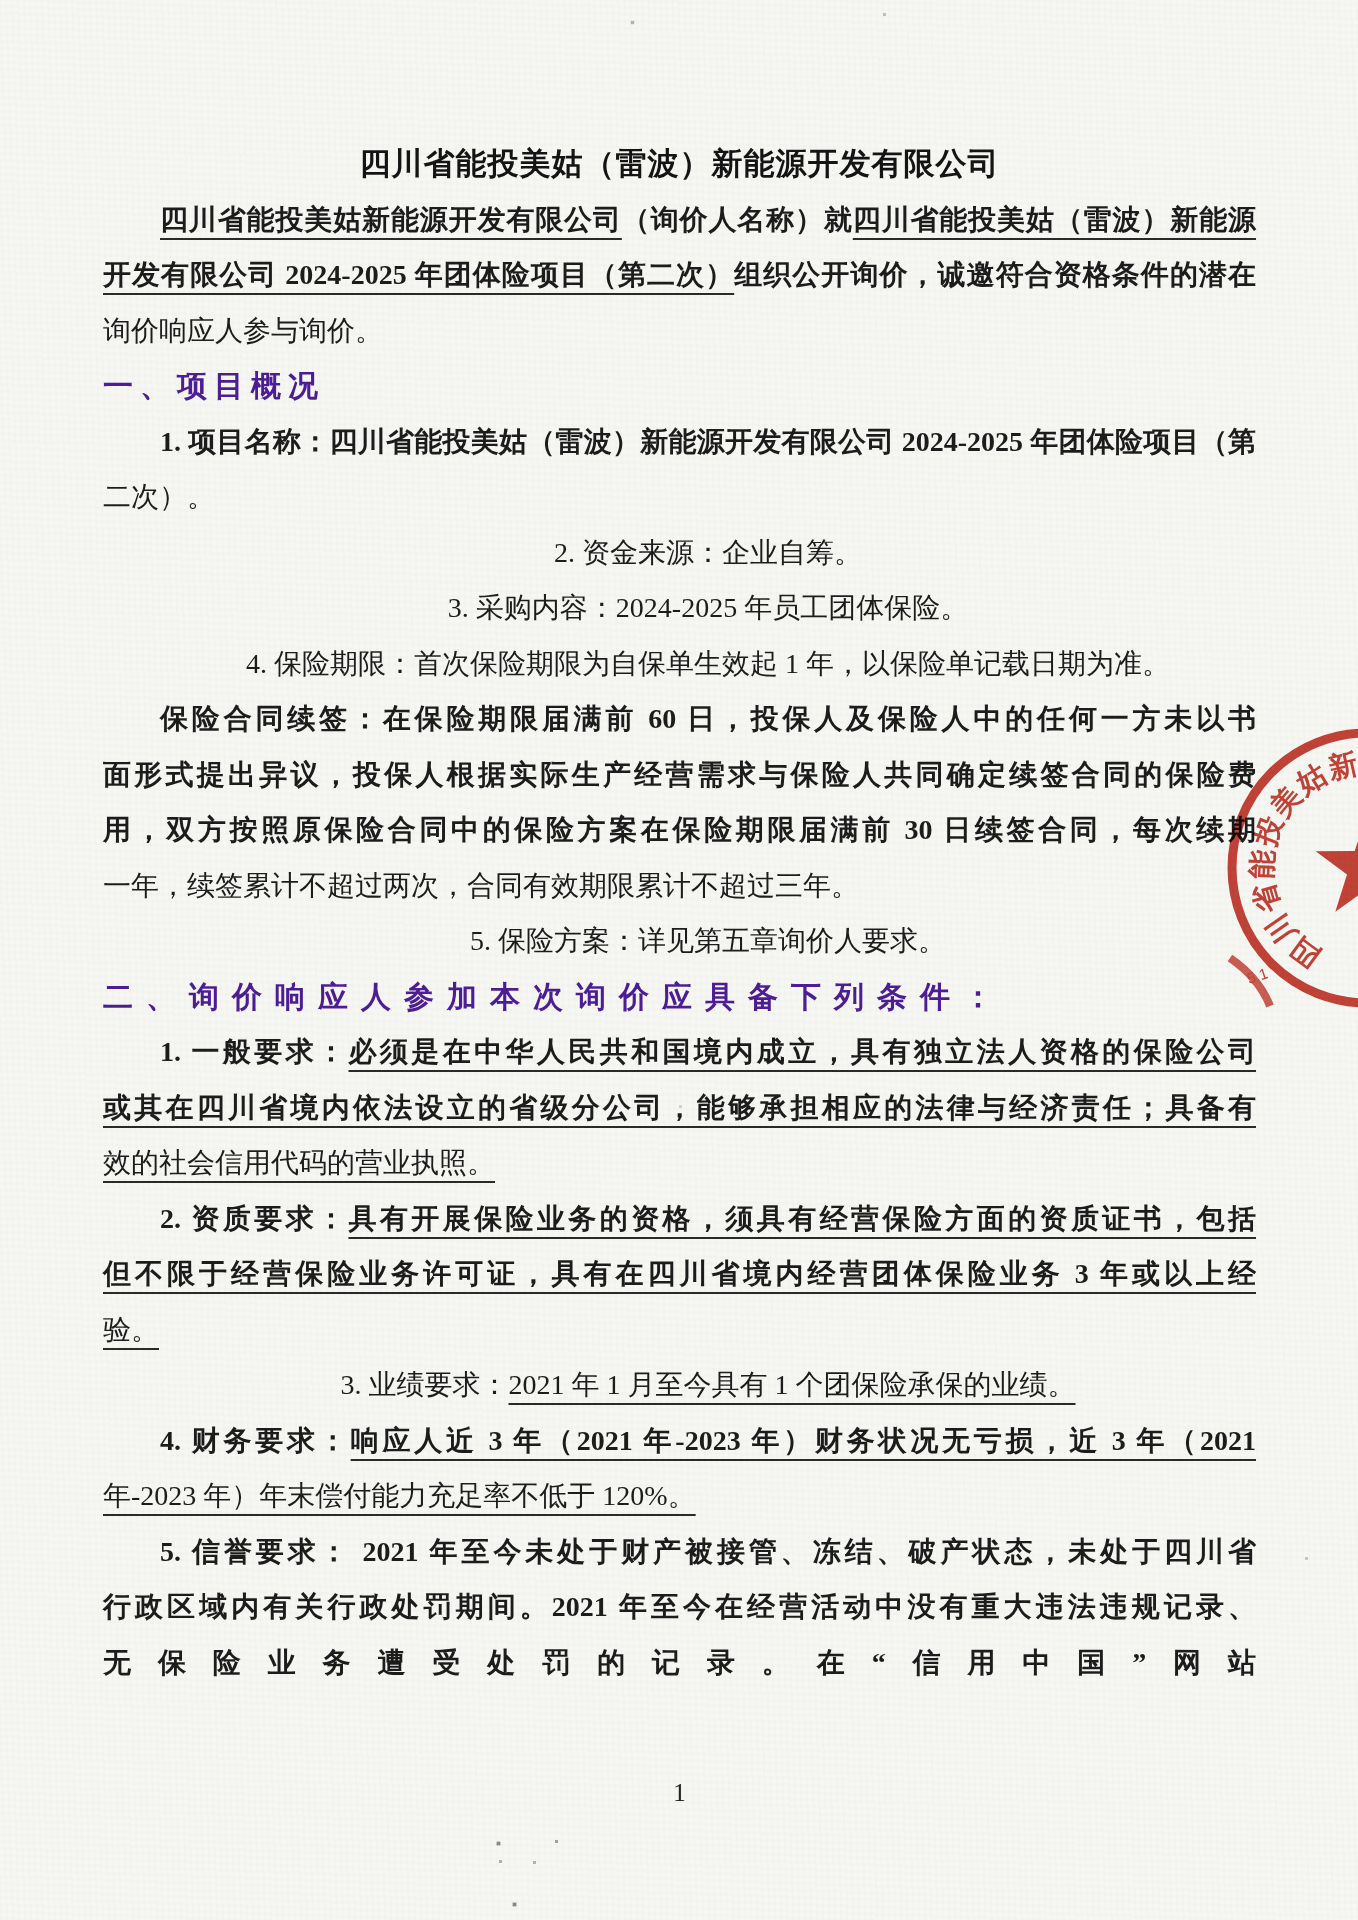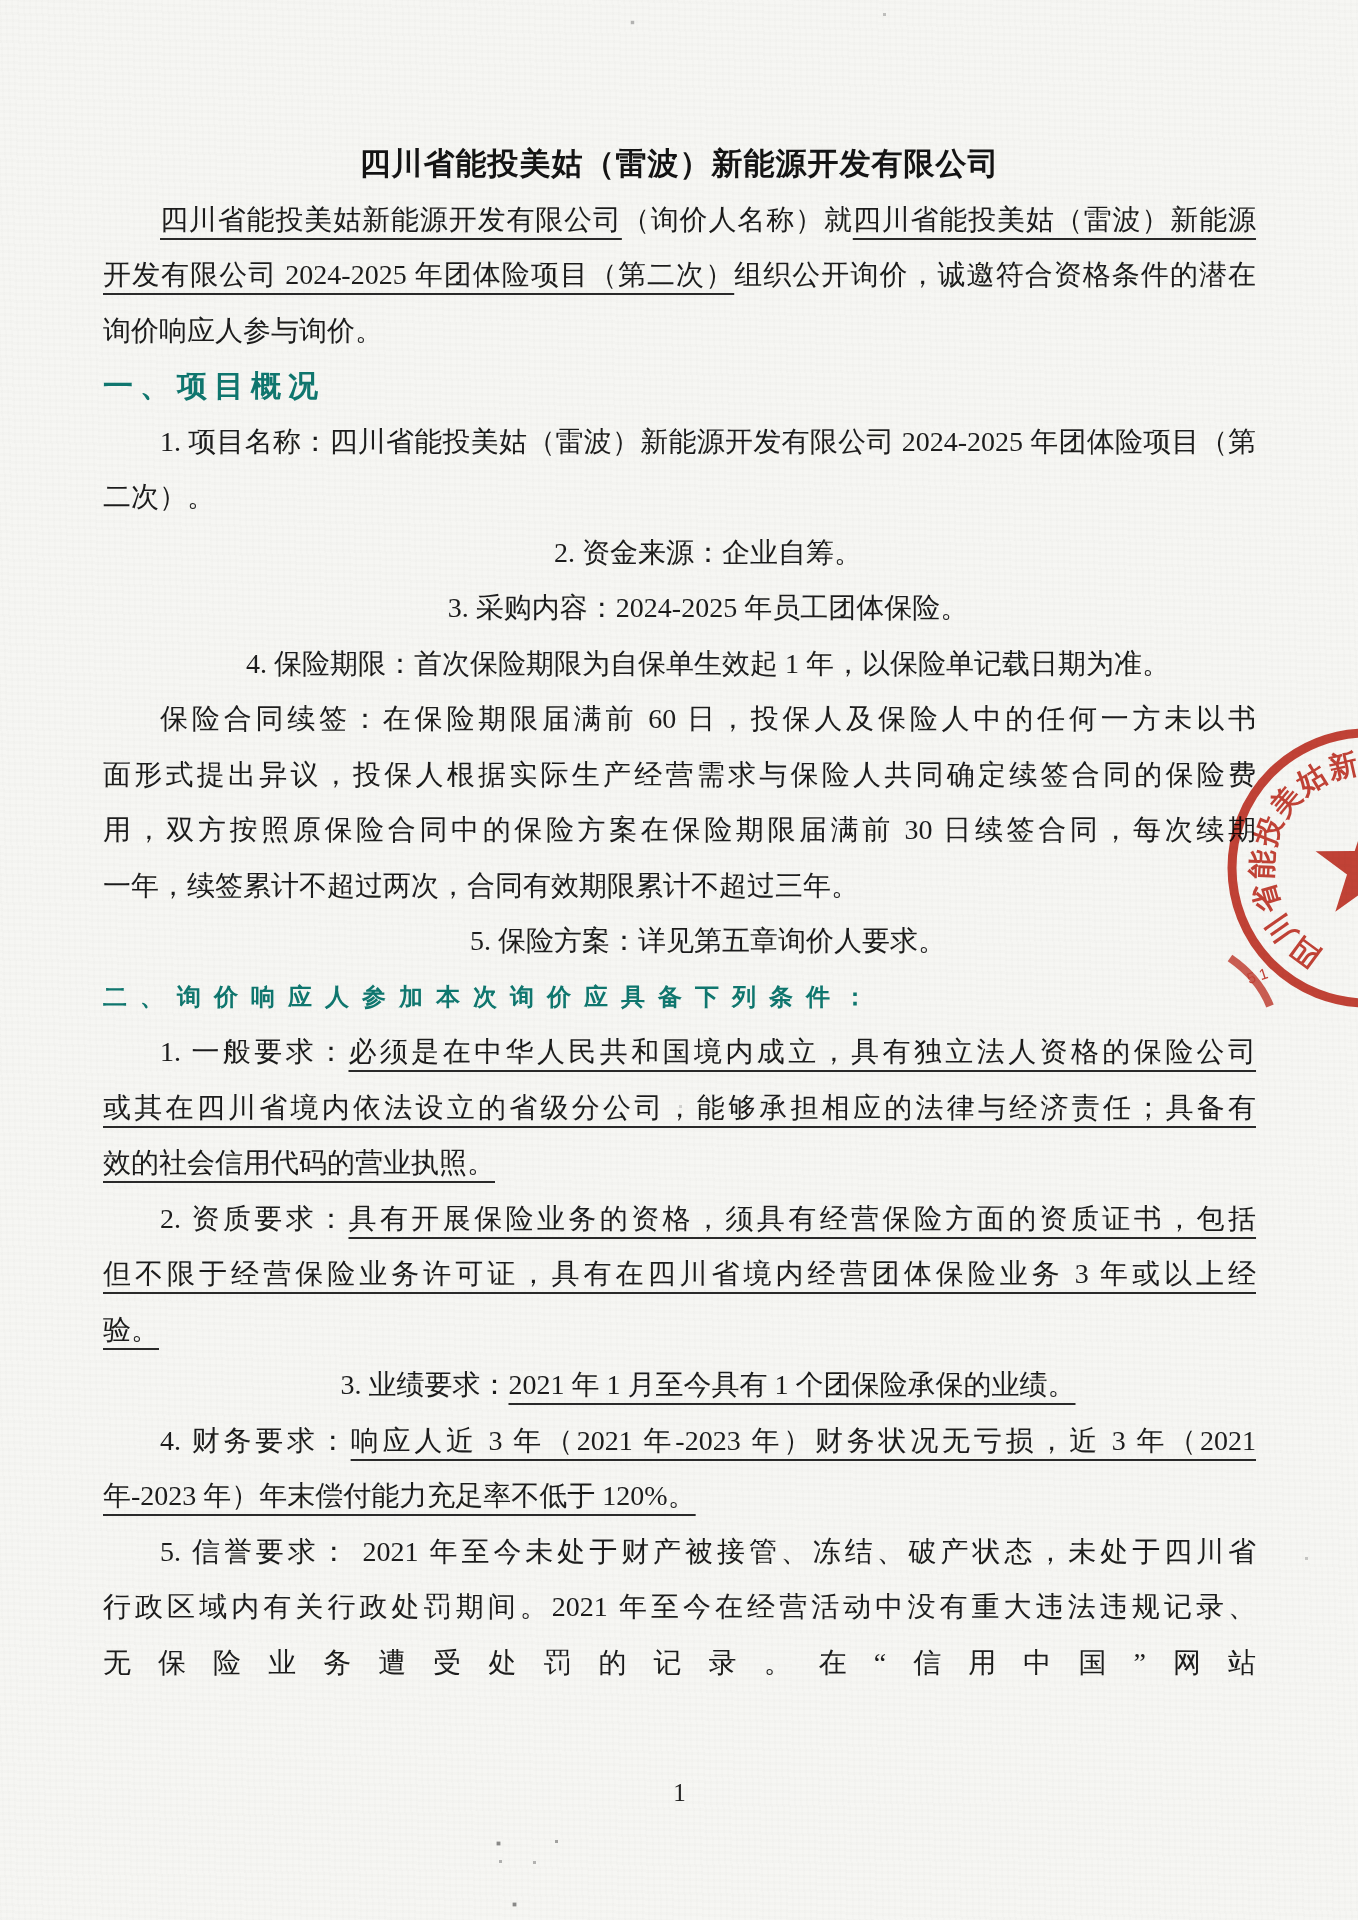--- a/index.html
+++ b/index.html
@@ -8,25 +8,25 @@
     background-color:#f6f6f3;
     background-image:
       repeating-linear-gradient(2deg, rgba(120,120,110,0.018) 0 3px, rgba(255,255,255,0) 3px 7px),
       repeating-linear-gradient(88deg, rgba(100,100,95,0.014) 0 2px, rgba(255,255,255,0) 2px 6px);
     font-family:"Liberation Serif","DejaVu Serif",serif;
     color:#1c1c1c;
   }
   .doc{position:absolute;left:103px;top:136px;width:1153px;}
   .line{height:55.5px;line-height:55.5px;font-size:28px;color:#1c1c1c;text-align:left;white-space:normal;}
   .title{height:55.5px;line-height:55.5px;text-align:center;font-weight:700;font-size:31px;color:#141414;letter-spacing:1px;}
-  .p.stretch{text-align:justify;text-align-last:justify;}
+  .p.stretch{text-align:justify;text-align-last:justify;font-weight:bold;}
   .indent{padding-left:57px;text-align:center;}
-  .h1,.h2{font-family:"Liberation Sans","DejaVu Sans",sans-serif;font-weight:700;color:#0f766e;}
+  .h1,.h2{font-family:"Liberation Sans","DejaVu Sans",sans-serif;font-weight:700;color:#4c1d95;}
   .h1{font-size:30px;letter-spacing:7px;}
-  .h2{font-size:24px;letter-spacing:13px;}
+  .h2{font-size:30px;letter-spacing:13px;}
   .u{text-decoration:underline;text-decoration-thickness:2px;text-underline-offset:9px;text-decoration-color:#2a2a2a;}
   .pageno{position:absolute;left:103px;top:1779px;width:1153px;text-align:center;font-size:25px;color:#222;}
   .seal{position:absolute;left:1227px;top:728px;mix-blend-mode:multiply;opacity:.92;}
   .specks{position:absolute;left:0;top:0;width:1px;height:1px;background:transparent;
     box-shadow:
       498px 1843px 0 1.4px rgba(50,50,50,.55),
       556px 1841px 0 1px  rgba(60,60,60,.45),
       500px 1861px 0 1px  rgba(70,70,70,.4),
       534px 1862px 0 1px  rgba(70,70,70,.38),
       514px 1904px 0 1.4px rgba(45,45,45,.55),

